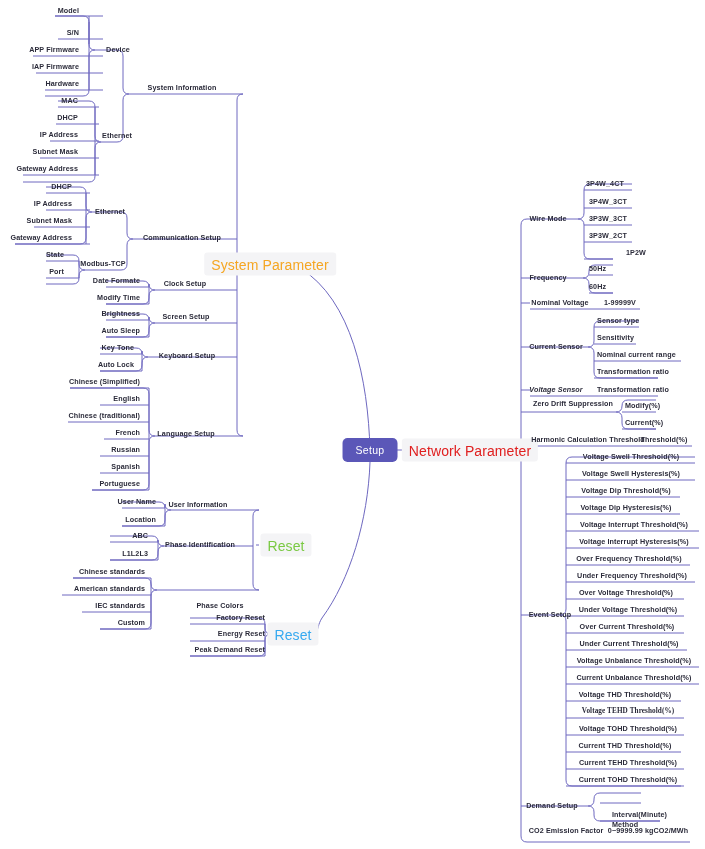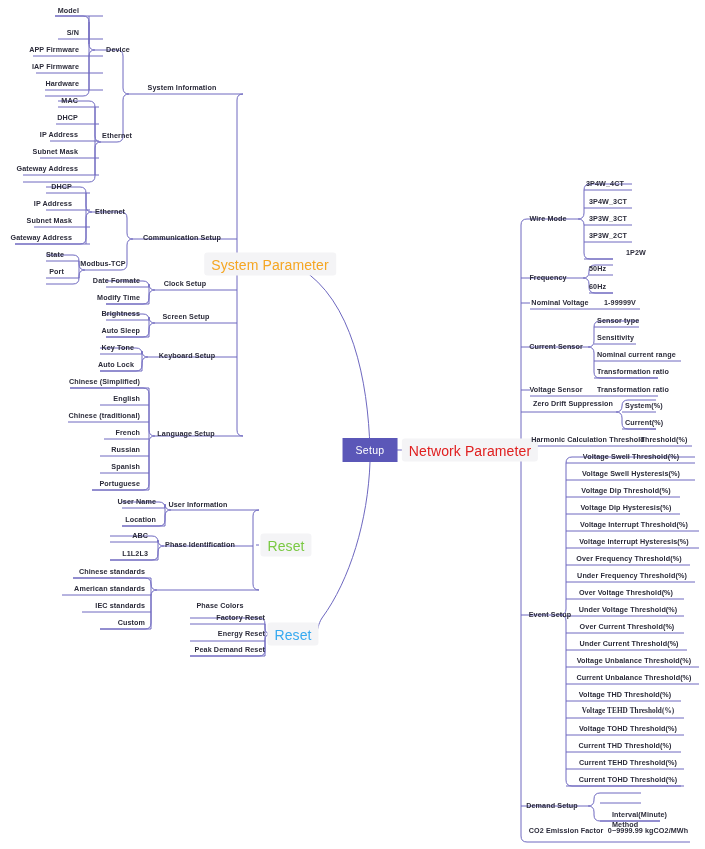--- a/index.html
+++ b/index.html
@@ -6,21 +6,21 @@
   body{width:705px;height:849px;position:relative;overflow:hidden;
        font-family:"Liberation Sans","DejaVu Sans",sans-serif;color:#2b2b3a;}
   #map{position:absolute;left:0;top:0;width:705px;height:849px;}
   svg.wires{position:absolute;left:0;top:0;width:705px;height:849px;pointer-events:none;}
   .node{position:absolute;white-space:nowrap;font-size:7.2px;font-weight:bold;
         letter-spacing:.1px;line-height:1;color:#2b2b3a;}
   .node.r{transform:translate(-100%,-50%);padding-left:19px;}   
   .node.l{transform:translate(0,-50%);}       
   .node.c{transform:translate(-50%,-50%);}
   .root{position:absolute;transform:translate(-50%,-50%);
-        background:#5b57b8;color:#fff;border-radius:0;
+        background:#5b57b8;color:#fff;border-radius:5px;
         padding:6px 13px;font-size:10.5px;font-weight:normal;letter-spacing:.3px;}
   .cat{position:absolute;transform:translate(-50%,-50%);
        background:#f4f4f6;border-radius:3px;padding:3.5px 7px;
        font-size:14px;font-weight:normal;letter-spacing:.1px;}
   .cat.sys{color:#f5a623;}
   .cat.net{color:#e02020;}
   .cat.usr{color:#7ac943;}
   .cat.rst{color:#36a9f0;}
 </style>
 </head>
@@ -337,25 +337,25 @@
 
   <div class="node c" style="left:560px;top:303px;">Nominal Voltage</div>
   <div class="node l" style="left:604px;top:303px;">1-99999V</div>
 
   <div class="node c" style="left:556px;top:347px;">Current Sensor</div>
   <div class="node l" style="left:597px;top:321px;">Sensor type</div>
   <div class="node l" style="left:597px;top:338px;">Sensitivity</div>
   <div class="node l" style="left:597px;top:355px;">Nominal current range</div>
   <div class="node l" style="left:597px;top:372px;">Transformation ratio</div>
 
-  <div class="node c" style="left:556px;top:390px;">Voltage Sensor</div>
+  <div class="node c" style="left:556px;top:390px;font-style:italic;">Voltage Sensor</div>
   <div class="node l" style="left:597px;top:390px;">Transformation ratio</div>
 
   <div class="node c" style="left:573px;top:404px;">Zero Drift Suppression</div>
-  <div class="node l" style="left:625px;top:406px;">System(%)</div>
+  <div class="node l" style="left:625px;top:406px;">Modify(%)</div>
   <div class="node l" style="left:625px;top:423px;">Current(%)</div>
 
   <div class="node c" style="left:588px;top:440px;">Harmonic Calculation Threshold</div>
   <div class="node c" style="left:664px;top:440px;">Threshold(%)</div>
 
   <div class="node c" style="left:550px;top:615px;">Event Setup</div>
   <div class="node c" style="left:631px;top:457px;">Voltage Swell Threshold(%)</div>
   <div class="node c" style="left:631px;top:474px;">Voltage Swell Hysteresis(%)</div>
   <div class="node c" style="left:626px;top:491px;">Voltage Dip Threshold(%)</div>
   <div class="node c" style="left:626px;top:508px;">Voltage Dip Hysteresis(%)</div>

